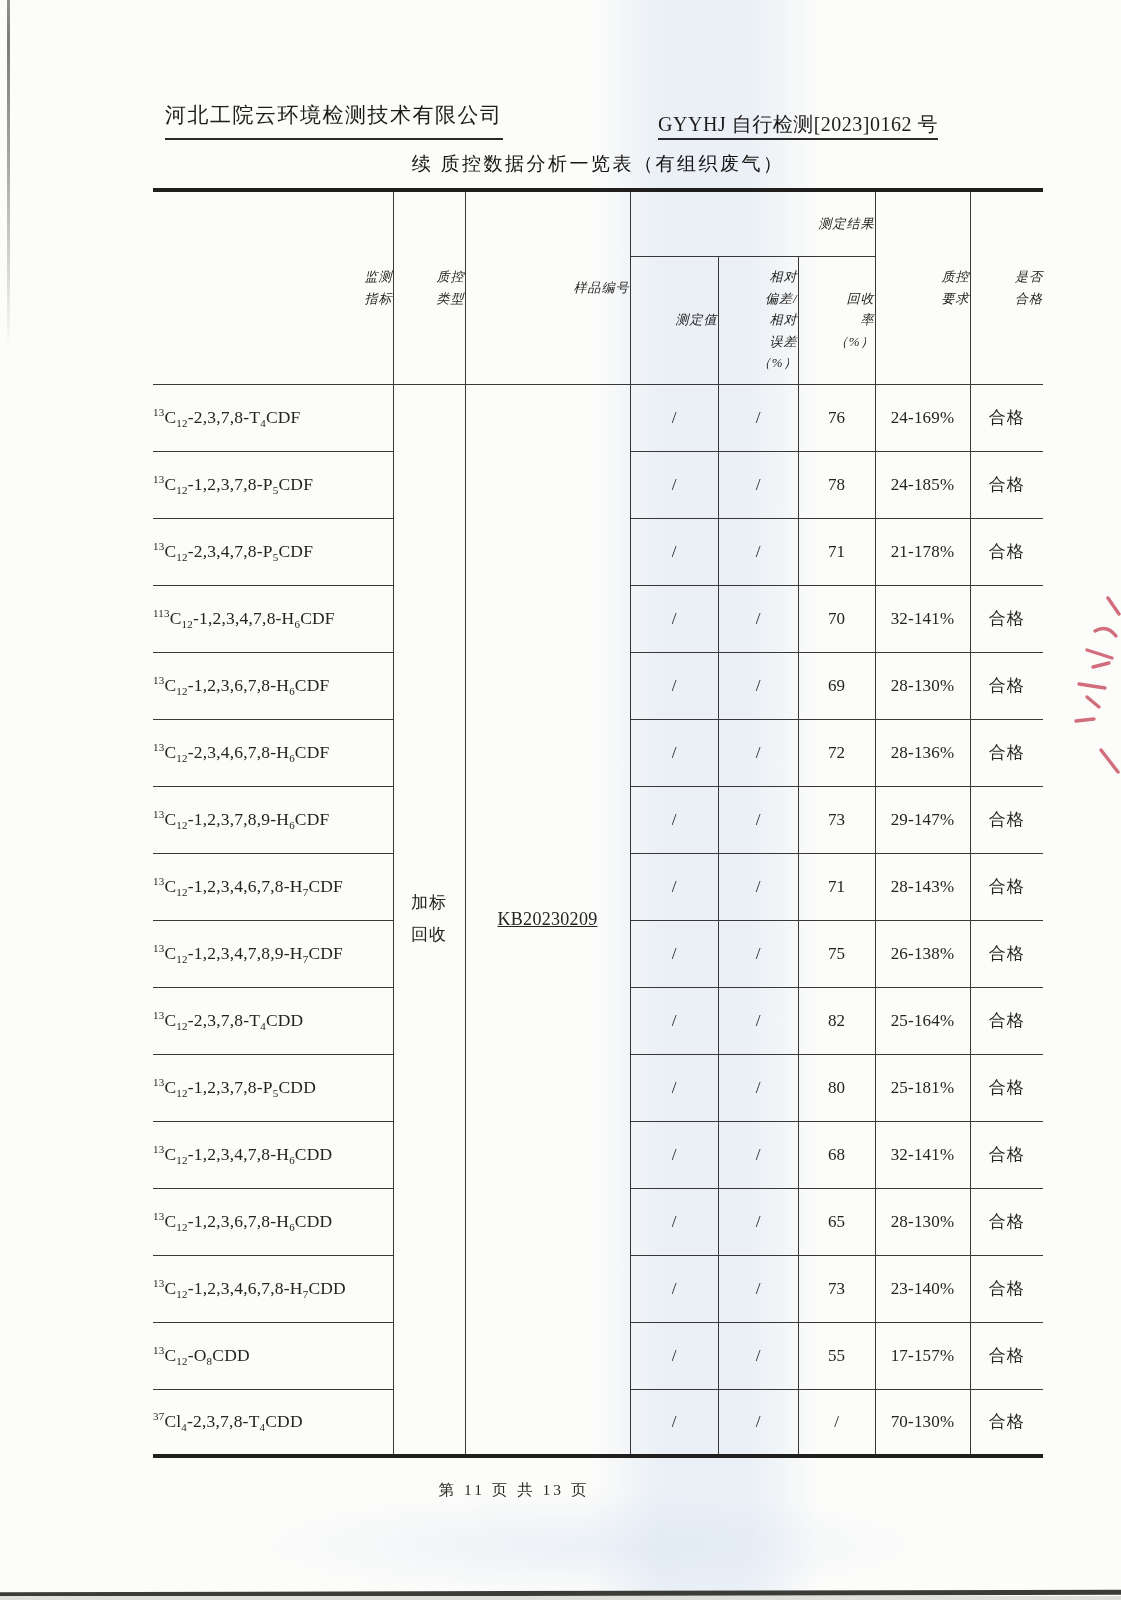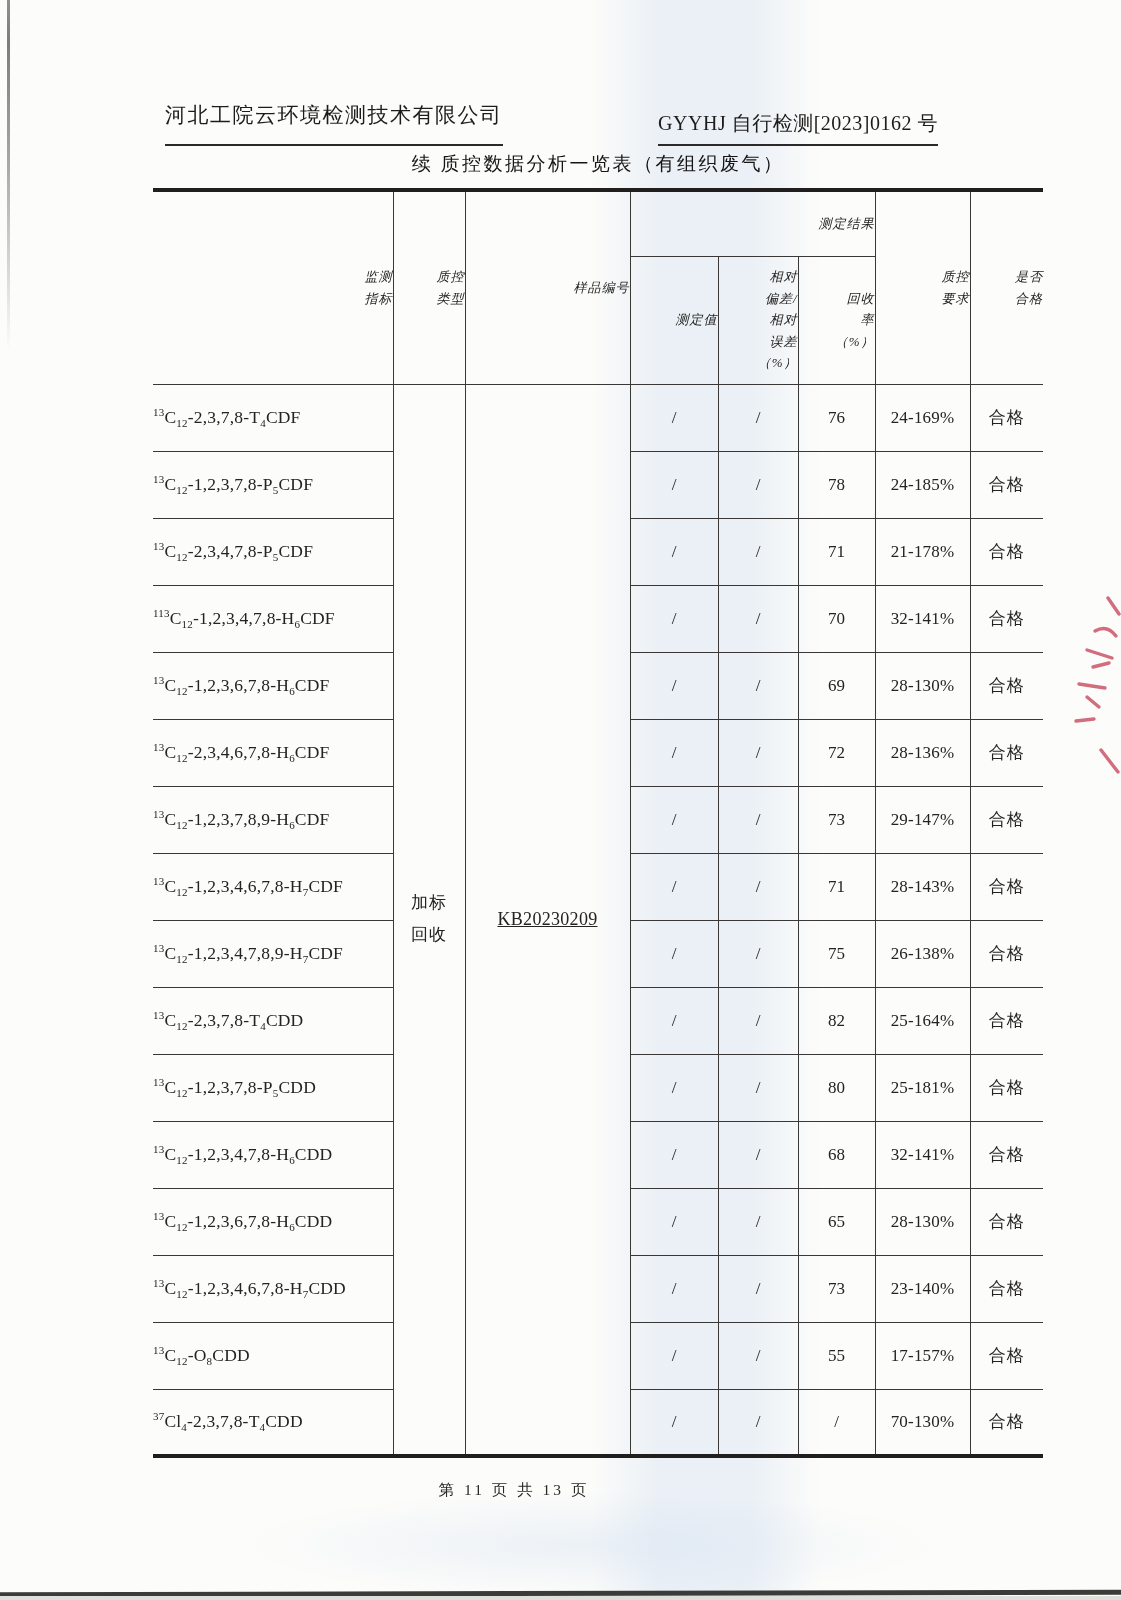--- a/index.html
+++ b/index.html
@@ -36,25 +36,25 @@
   .scan-bottom-under{
     position:absolute;left:0;right:0;bottom:0;height:4px;background:#dededa;
   }
   
   .doc-header{
     position:absolute;left:165px;top:101px;width:773px;
     display:flex;justify-content:space-between;align-items:flex-end;
   }
   .company-name{
     font-size:21px;letter-spacing:1.5px;color:#1d1c1b;
-    border-bottom:2px solid #2b2a29;padding-bottom:15px;
+    border-bottom:2px solid #2b2a29;padding-bottom:9px;
   }
   .doc-number{
     font-size:20px;letter-spacing:.5px;color:#1d1c1b;
-    border-bottom:2px solid #2b2a29;padding-bottom:7px;
+    border-bottom:2px solid #2b2a29;
   }
   .doc-title{
     position:absolute;left:153px;top:151px;width:890px;
     text-align:center;font-size:19px;letter-spacing:2.5px;color:#161514;
   }
   
   table.qc{
     position:absolute;left:153px;top:188px;width:890px;
     border-collapse:collapse;table-layout:fixed;
     border-top:4px solid #211f1e;border-bottom:4px solid #211f1e;

